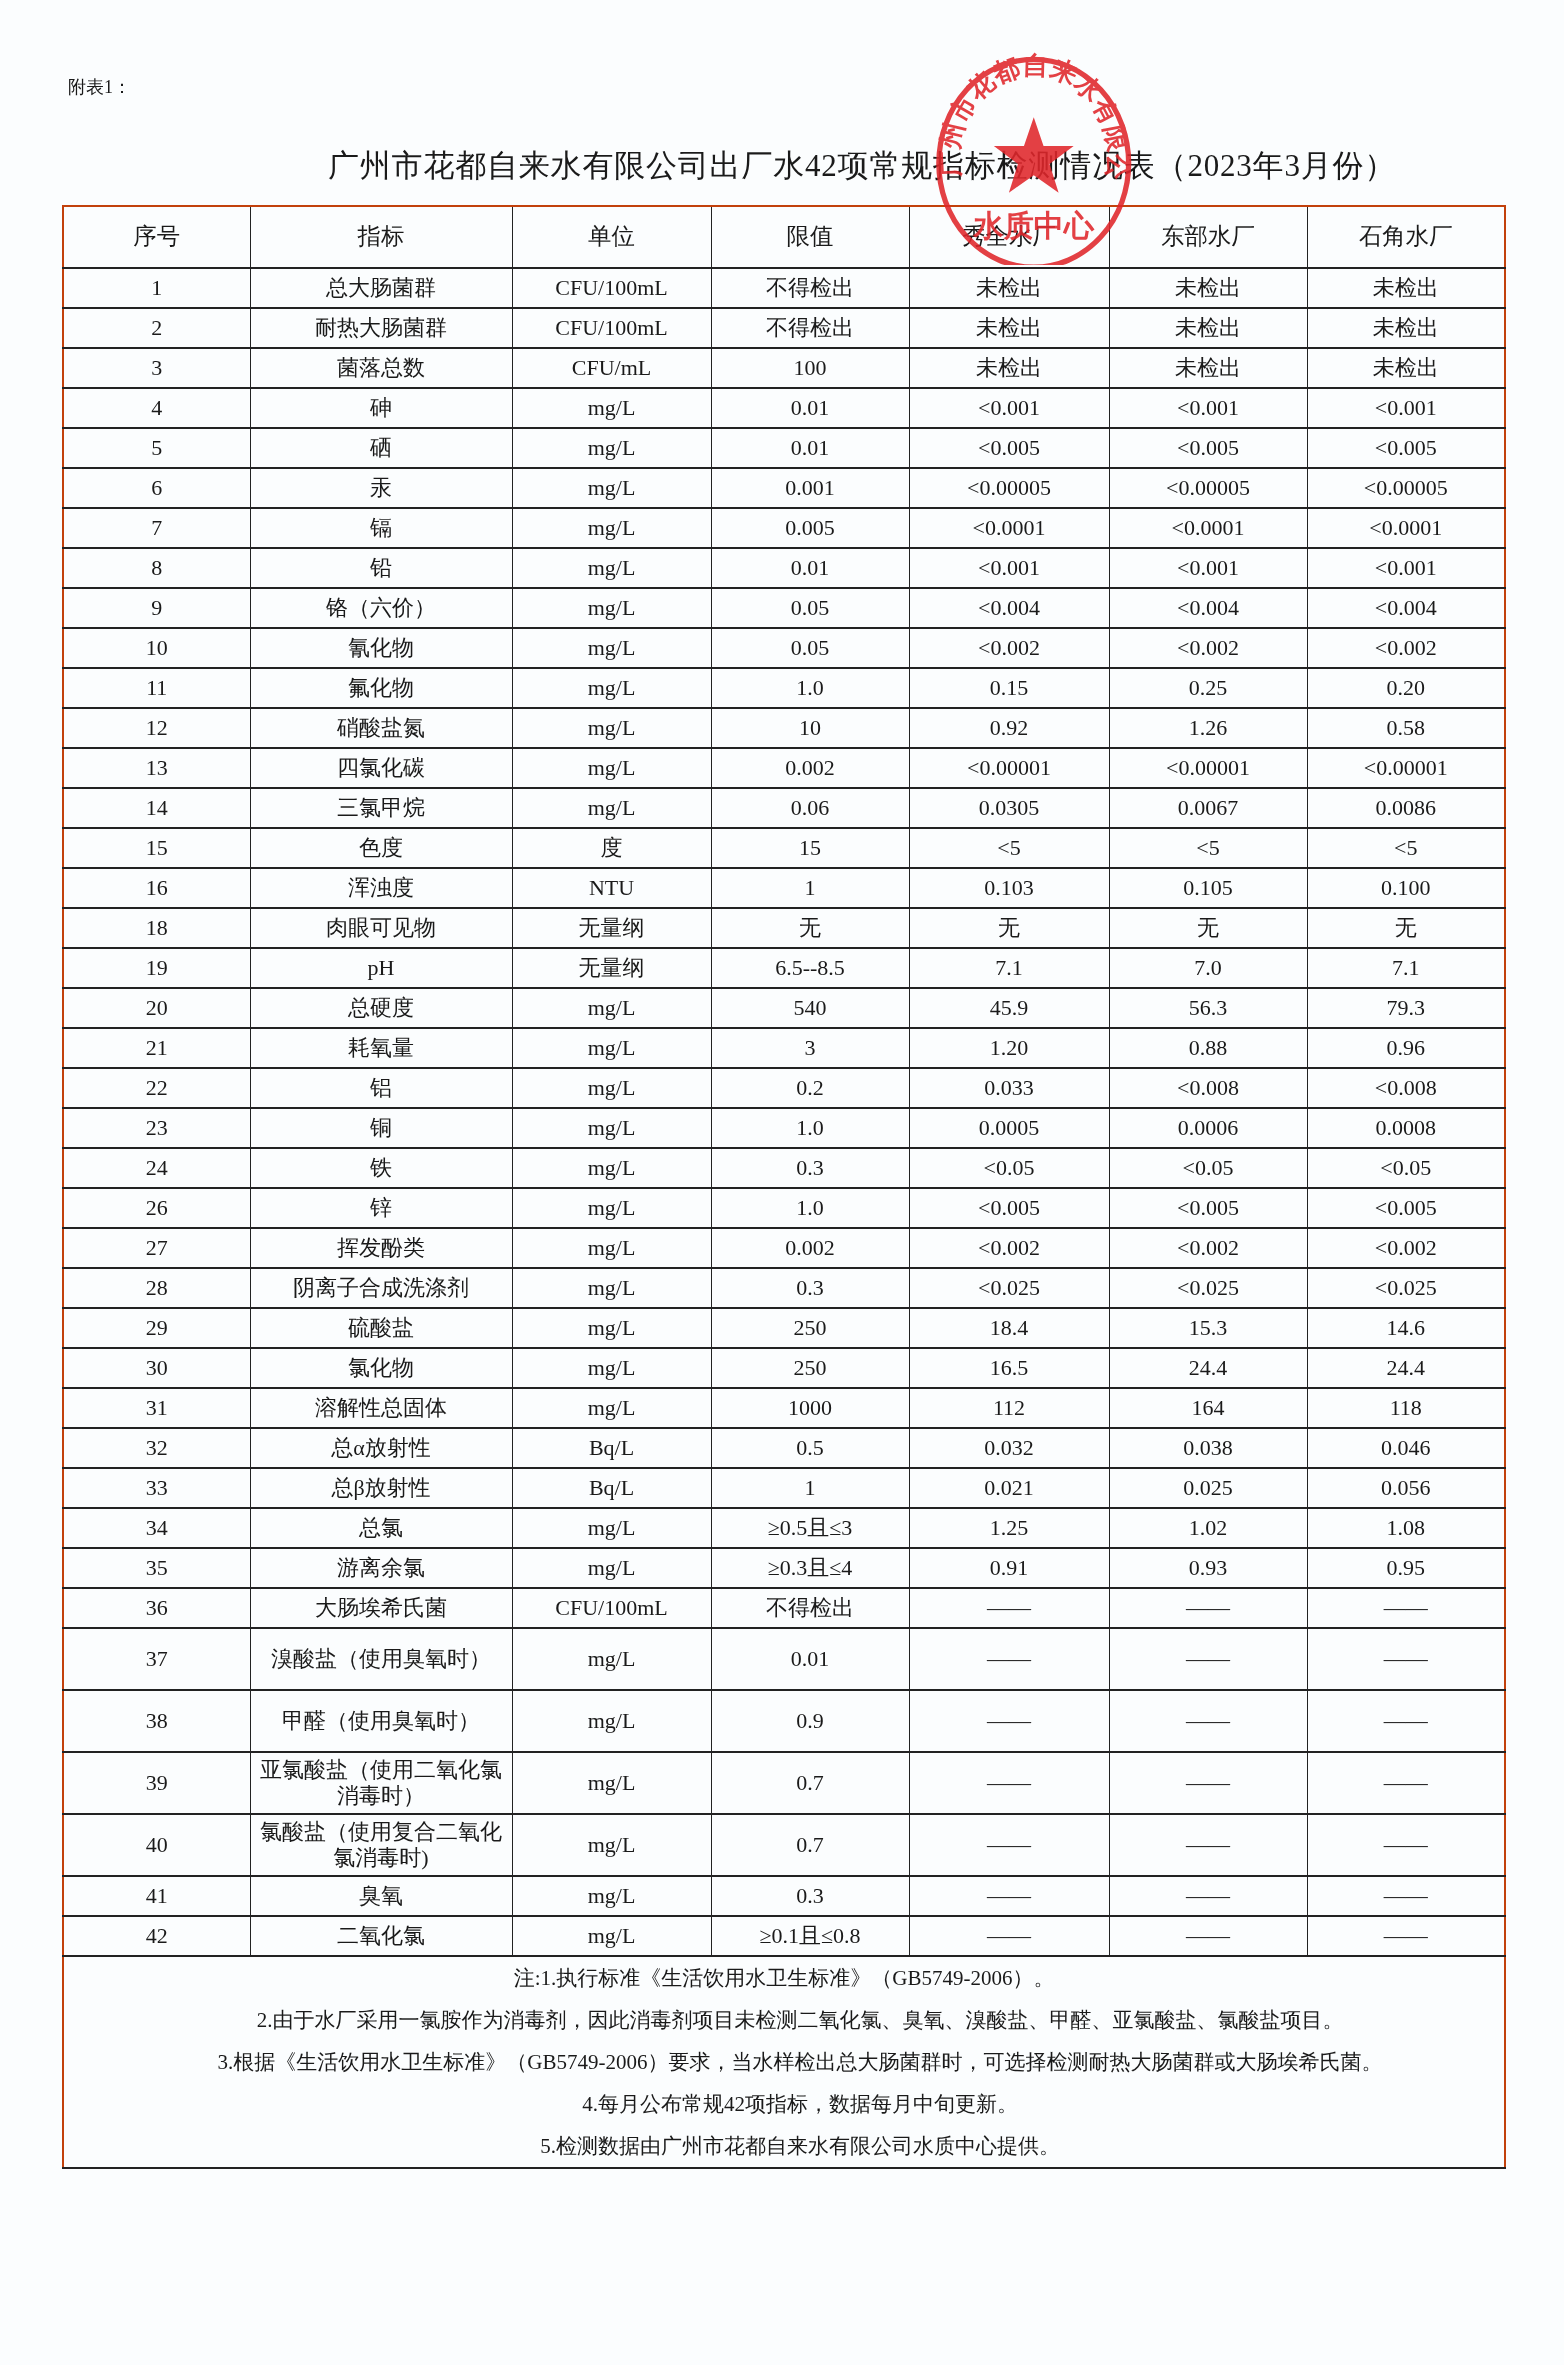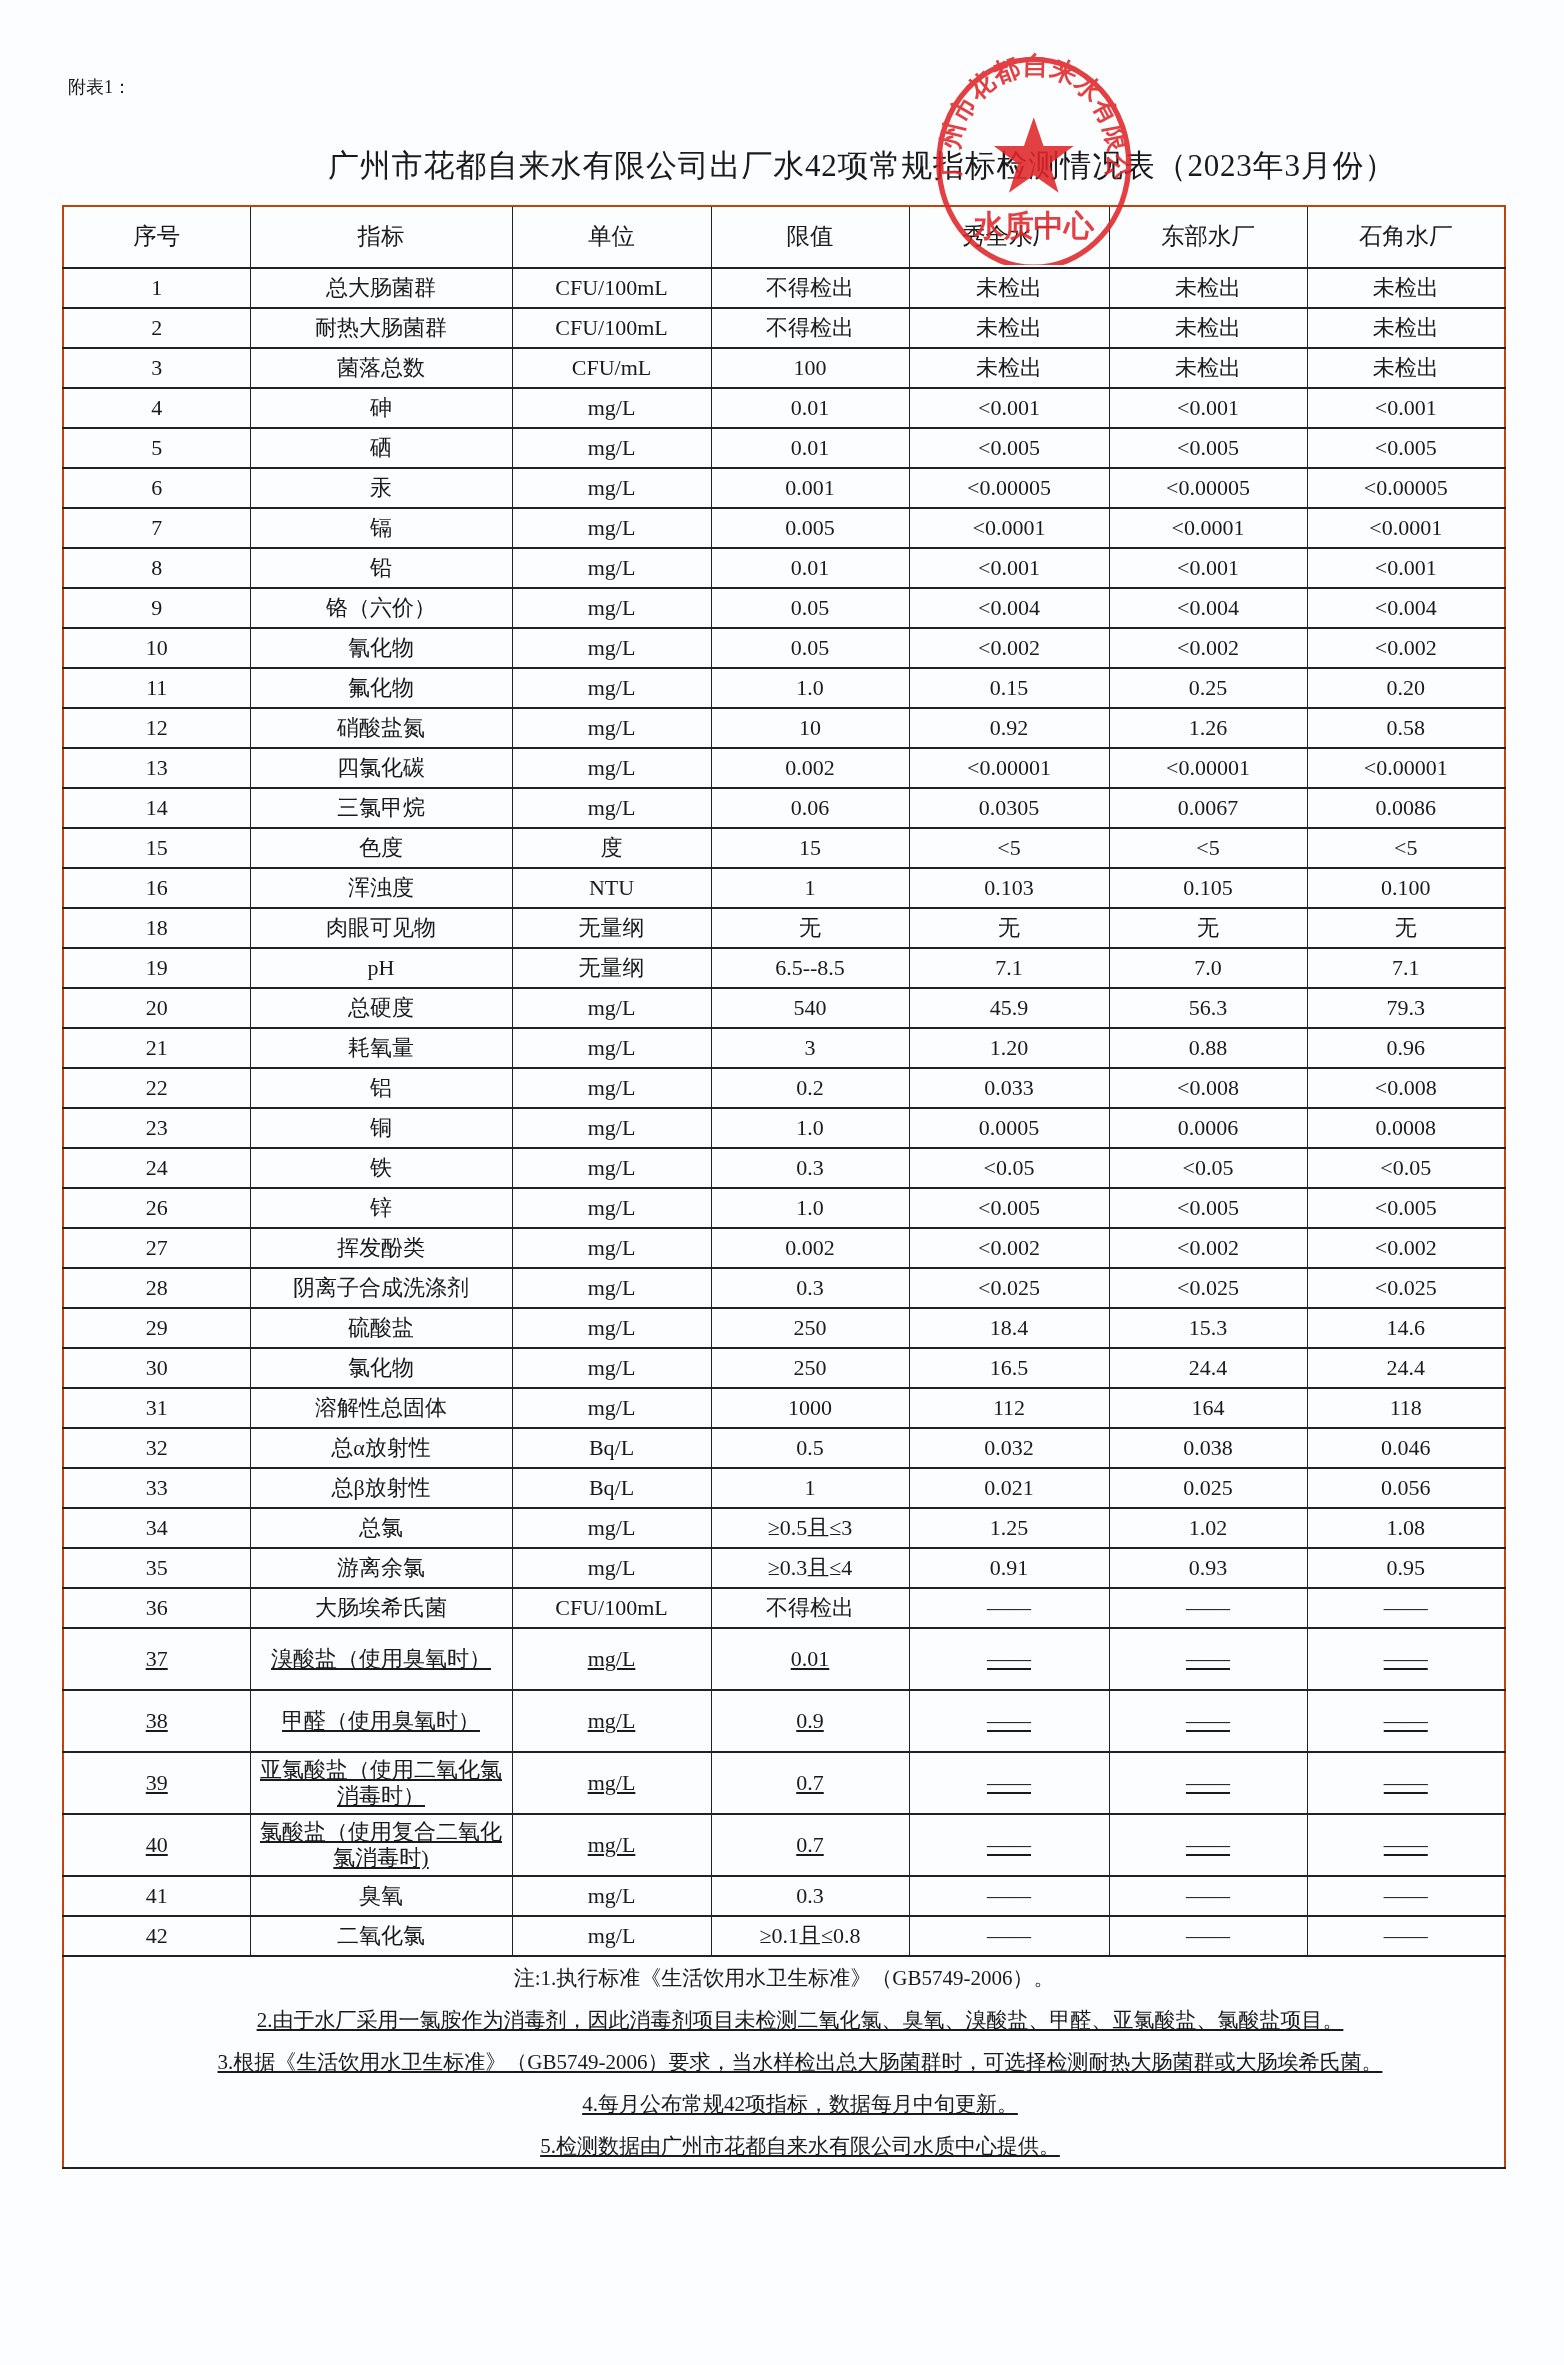--- a/index.html
+++ b/index.html
@@ -30,28 +30,28 @@
     border: 1.5px solid #222;
     text-align: center; vertical-align: middle;
     font-weight: normal;
     font-size: 22px;
     padding: 0 4.5px;
     line-height: 1.18;
   }
   table.report tr { border-bottom: 2.3px solid #222; }
   table.report th { height: 60px; font-size: 23.4px; }
   tr.r-normal td { height: 38px; }
-  tr.r-tall td { height: 60px; text-decoration: underline; }
+  tr.r-tall td { height: 60px; }
   td.dash { font-size: 22.6px; }
   td.notes-cell {
     text-align: left; padding: 10.6px 3px 7.5px 3px;
     border-top: 2.3px solid #222;
   }
   .note-line { font-size: 21px; height: 42px; line-height: 42px; white-space: nowrap; }
-  .note-line.indent { padding-left: 32px; text-decoration: underline; }
+  .note-line.indent { padding-left: 32px; }
   .seal {
     position: absolute; left: 931px; top: 39px;
     width: 204px; height: 226px;
     pointer-events: none; opacity: 0.88;
   }
 </style>
 </head>
 <body>
 
 <div class="appendix-label">附表1：</div>

